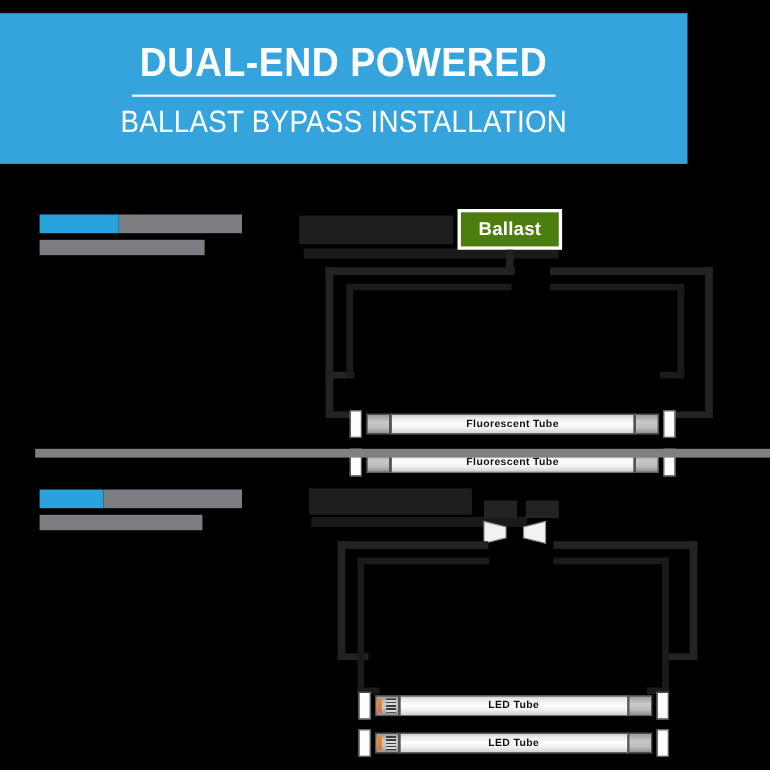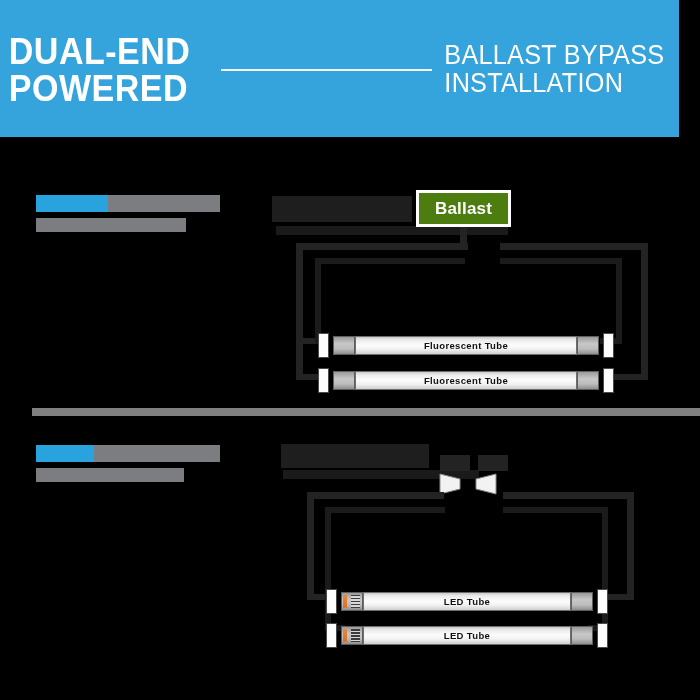--- a/index.html
+++ b/index.html
@@ -6,23 +6,23 @@
   html,body { background:#000; }
   body {
     width:700px; height:700px;
     font-family:"Liberation Sans", sans-serif;
     position:relative; overflow:hidden;
     background:#000;
   }
 
   
   #header {
-    position:absolute; left:0; top:0; width:679px; height:137px;
+    position:absolute; left:0; top:12px; width:625px; height:137px;
     background:#35a4dc;
-    display:flex; flex-direction:row;
+    display:flex; flex-direction:column;
     align-items:center; justify-content:center;
   }
   #header-title {
     color:#ffffff;
     font-family:"Liberation Sans Narrow","Liberation Sans",sans-serif;
     font-size:37px; font-weight:bold;
     letter-spacing:0.5px;
     transform:scaleX(0.92);
     line-height:1.0;
     margin-top:2px;
@@ -57,21 +57,21 @@
     border:3px solid #ffffff;
     display:flex; align-items:center; justify-content:center;
   }
   #ballast-label {
     color:#ffffff; font-size:17px; font-weight:bold;
     font-family:"Liberation Sans",sans-serif;
     letter-spacing:.2px;
   }
 
   
-  .tube { position:absolute; height:25px; }
+  .tube { position:absolute; height:25px;margin-top:40px; }
   .tube-body {
     position:absolute; left:43px; top:3px; right:43px; height:19px;
     background:linear-gradient(to bottom,#c9c9c9 0%,#eaeaea 16%,#fcfcfc 48%,#f1f1f1 72%,#cfcfcf 100%);
     border:1px solid #6e6e6e;
     display:flex; align-items:center; justify-content:center;
   }
   .tube-label {
     font-size:9.5px; color:#111; font-weight:bold;
     font-family:"Liberation Sans",sans-serif;
     letter-spacing:.35px;

